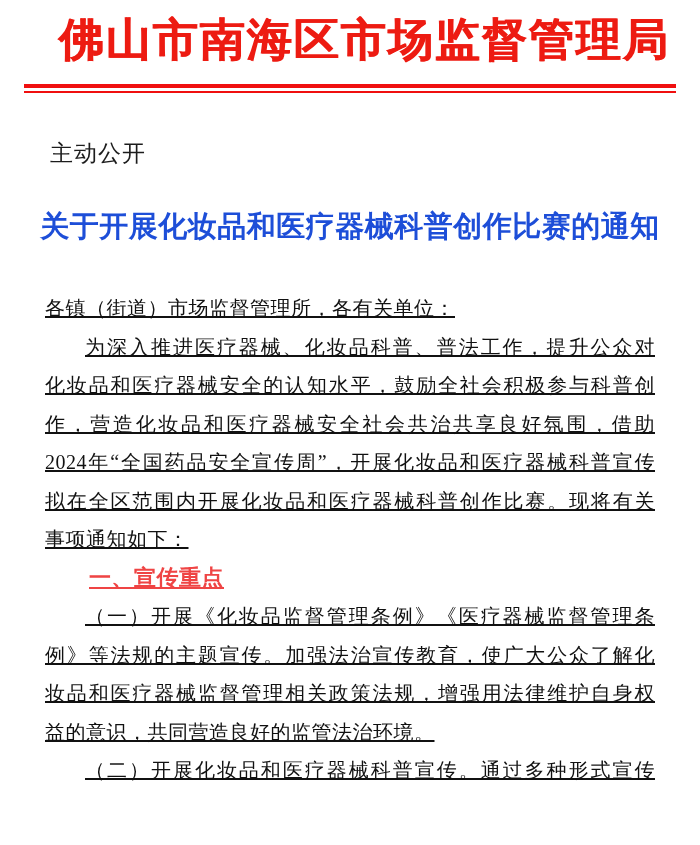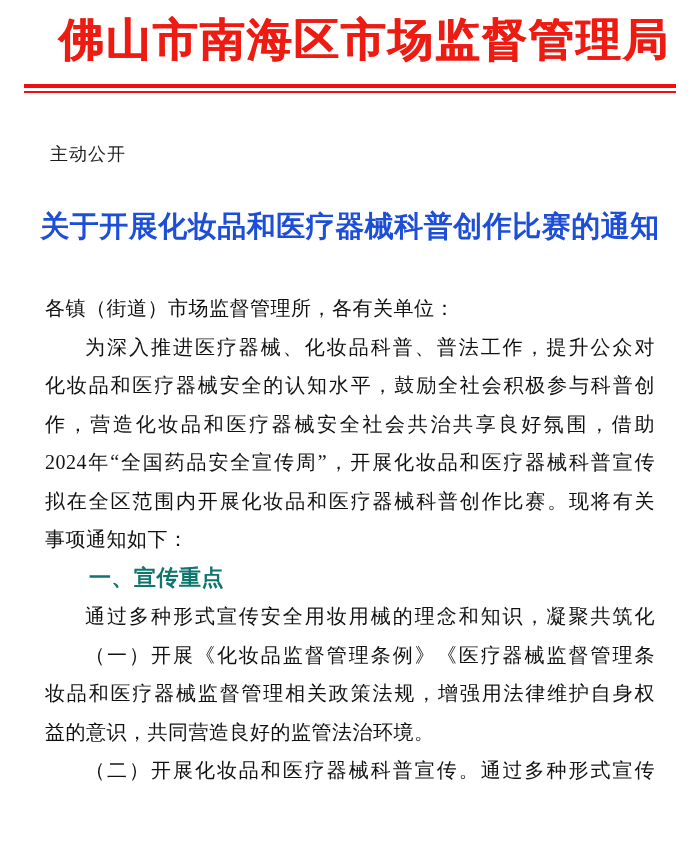--- a/index.html
+++ b/index.html
@@ -26,21 +26,21 @@
   .red-rule {
     margin: 14px 24px 0 24px;
     height: 9px;
     border-top: 4px solid var(--rule-red, #f00f0f);
     border-bottom: 2px solid var(--rule-red, #f00f0f);
   }
 
   .classification {
     margin: 48px 0 0 50px;
     font-family: Liberation Serif, serif;
-    font-size: 18px;
+    font-size: 23px;
     letter-spacing: 1px;
     line-height: 26px;
     color: #1c1c1c;
   }
 
   .notice-title {
     margin-top: 40px;
     text-align: center;
     font-size: 29px;
     font-weight: bold;
@@ -53,32 +53,33 @@
   .doc-body {
     margin: 44px 45px 0 45px;
     font-size: 20px;
     color: #111;
   }
   .line {
     line-height: 38.5px;
     height: 38.5px;
     white-space: normal;
     letter-spacing: 0.5px;
+    text-decoration: underline;
   }
   .line.fill {
     text-align: justify;
     text-align-last: justify;
     text-justify: inter-character;
   }
   .line.indent { text-indent: 2em; }
   .block.heading .line {
     font-family: "Liberation Sans", sans-serif;
     font-weight: bold;
     font-size: 22px;
-    color: #0f766e;
+    color: #ef4444;
   }
 </style>
 </head>
 <body>
 
 <div class="page">
 
   <div class="letterhead">佛山市南海区市场监督管理局</div>
 
   <div class="red-rule"></div>
@@ -96,24 +97,24 @@
         <div class="line fill">化妆品和医疗器械安全的认知水平，鼓励全社会积极参与科普创</div>
         <div class="line fill">作，营造化妆品和医疗器械安全社会共治共享良好氛围，借助</div>
         <div class="line fill">2024年“全国药品安全宣传周”，开展化妆品和医疗器械科普宣传</div>
         <div class="line fill">拟在全区范围内开展化妆品和医疗器械科普创作比赛。现将有关</div>
         <div class="line">事项通知如下：</div>
       </div>
       <div class="block heading">
         <div class="line indent">一、宣传重点</div>
       </div>
       <div class="block paragraph">
-        <div class="line fill indent">通过多种形式宣传安全用妆用械的理念和知识，凝聚共筑化</div>
       </div>
       <div class="block paragraph">
         <div class="line fill indent">（一）开展《化妆品监督管理条例》《医疗器械监督管理条</div>
+        <div class="line fill">例》等法规的主题宣传。加强法治宣传教育，使广大公众了解化</div>
         <div class="line fill">妆品和医疗器械监督管理相关政策法规，增强用法律维护自身权</div>
         <div class="line">益的意识，共同营造良好的监管法治环境。</div>
       </div>
       <div class="block paragraph">
         <div class="line fill indent">（二）开展化妆品和医疗器械科普宣传。通过多种形式宣传</div>
       </div>
     </div>
 
 </div>
 

